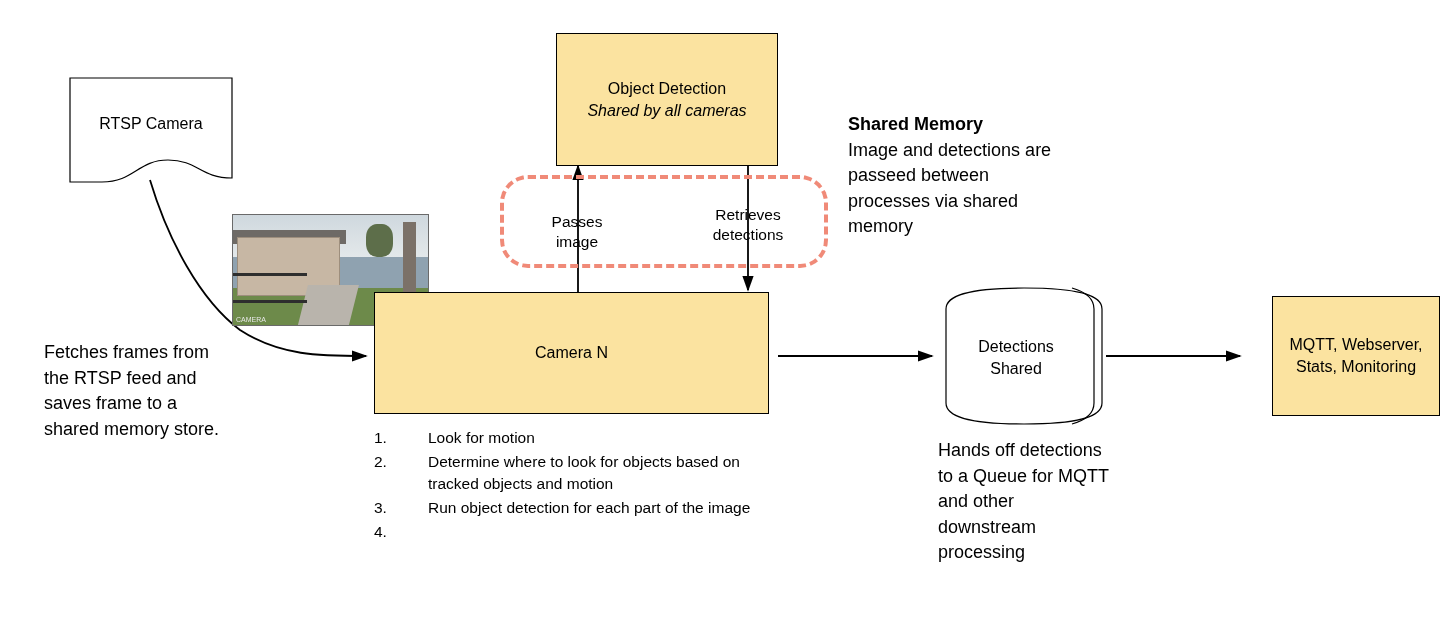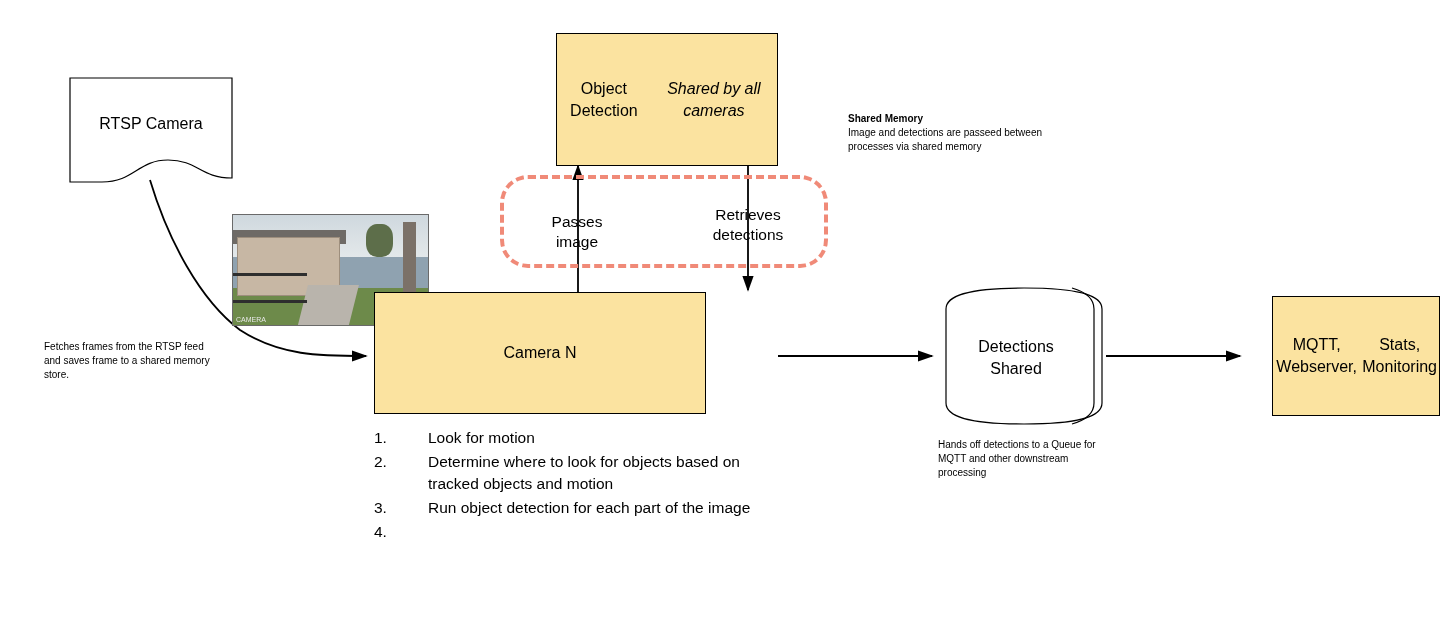--- a/index.html
+++ b/index.html
@@ -19,39 +19,39 @@
     background: #ffffff;
   }
   .node {
     position: absolute;
     box-sizing: border-box;
   }
   .box {
     background: #fbe3a0;
     border: 1px solid #000000;
     display: flex;
-    flex-direction: row;
+    flex-direction: column;
     align-items: center;
     justify-content: center;
     text-align: center;
     font-size: 16px;
     line-height: 1.35;
   }
   .box .sub {
     font-style: italic;
   }
   .doc-label {
     position: absolute;
     font-size: 16px;
     text-align: center;
     width: 100%;
   }
   .note {
     position: absolute;
-    font-size: 10px;
+    font-size: 18px;
     line-height: 1.42;
   }
   .note b {
     font-weight: bold;
   }
   .svg-layer {
     position: absolute;
     left: 0;
     top: 0;
     width: 1448px;
@@ -204,21 +204,21 @@
   <div class="edge-label" style="left:521px; top:212px; width:112px;">
     <div>Passes</div>
     <div>image</div>
   </div>
 
   <div class="note" style="left:848px; top:112px; width:212px;">
     <b>Shared Memory</b>
     <div>Image and detections are passeed between processes via shared memory</div>
   </div>
 
-  <div class="node box" style="left:374px; top:292px; width:332px; height:122px;">
+  <div class="node box" style="left:374px; top:292px; width:395px; height:122px;">
     <div>Camera N</div>
   </div>
 
   <div class="note" style="left:44px; top:340px; width:176px;">
     <div>Fetches frames from the RTSP feed and saves frame to a shared memory store.</div>
   </div>
 
   <div class="steps" style="left:374px; top:427px; width:400px;">
     <div class="row">
       <div class="num">1.</div>

